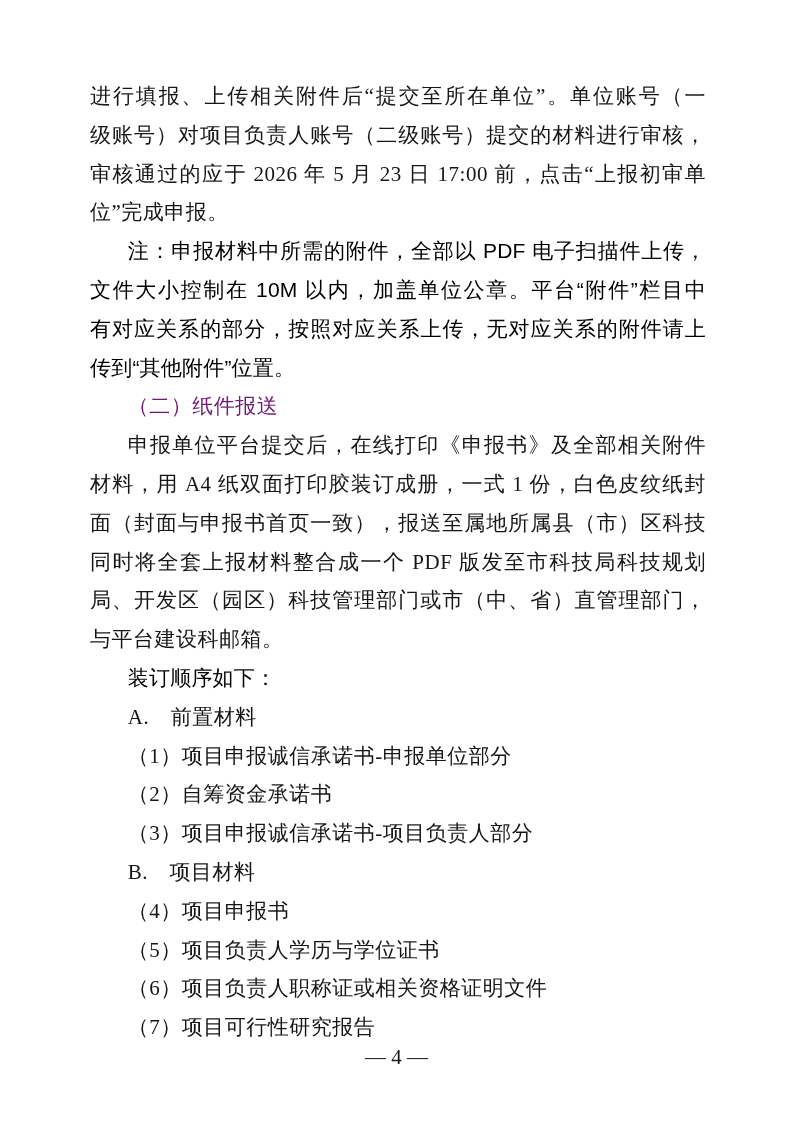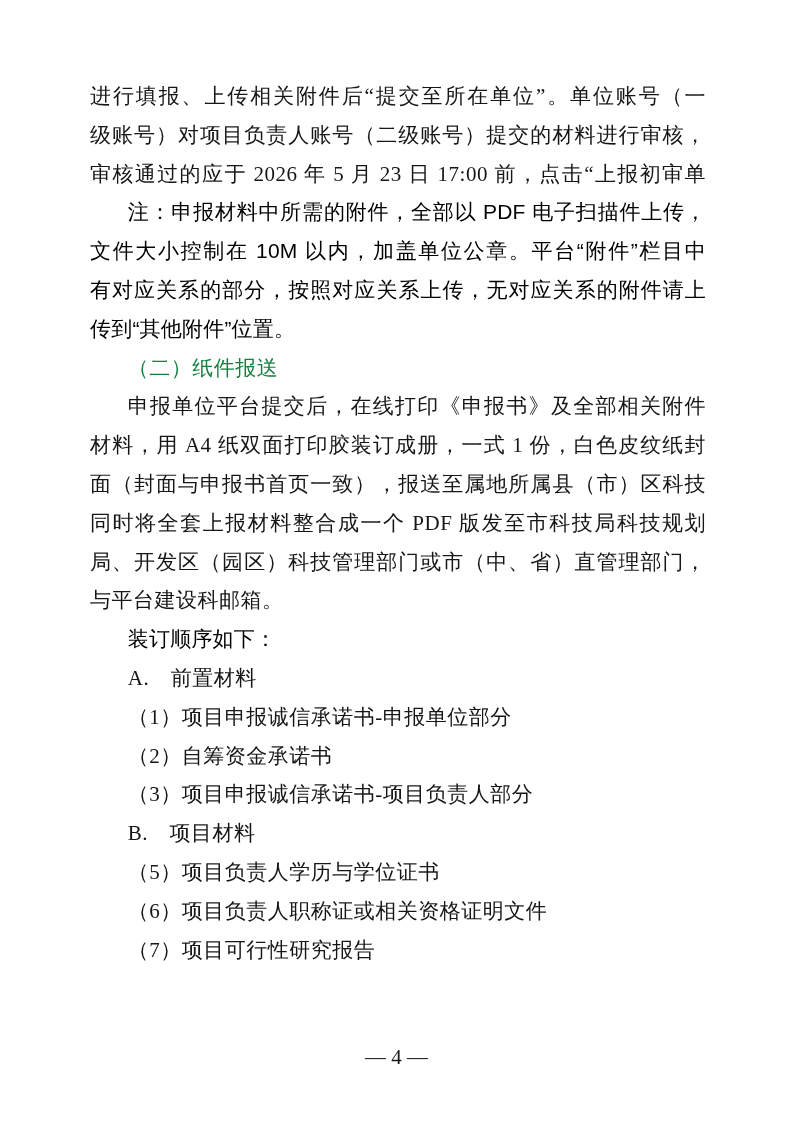--- a/index.html
+++ b/index.html
@@ -28,53 +28,55 @@
     text-align-last:justify;
     text-justify:inter-character;
   }
   .ind{ text-indent:1.8em; }
   .note{
     font-family:"Liberation Sans","DejaVu Sans",sans-serif;
     font-weight:400;
     color:#000000;
     letter-spacing:0.2px;
   }
-  .kai{ color:#15803d; }
+  .kai{ color:#701a75; }
   .footer{
     position:absolute;
     left:0;top:1044px;width:793px;
     text-align:center;
     font-size:21px;
     line-height:26px;
     color:#161616;
   }
 </style>
 </head>
 <body>
 
 <div class="page">
   <div class="content">
     <div class="ln jf">进行填报、上传相关附件后“提交至所在单位”。单位账号（一</div>
     <div class="ln jf">级账号）对项目负责人账号（二级账号）提交的材料进行审核，</div>
     <div class="ln jf">审核通过的应于 2026 年 5 月 23 日 17:00 前，点击“上报初审单</div>
+    <div class="ln">位”完成申报。</div>
     <div class="ln jf ind note">注：申报材料中所需的附件，全部以 PDF 电子扫描件上传，</div>
     <div class="ln jf note">文件大小控制在 10M 以内，加盖单位公章。平台“附件”栏目中</div>
     <div class="ln jf note">有对应关系的部分，按照对应关系上传，无对应关系的附件请上</div>
     <div class="ln note">传到“其他附件”位置。</div>
     <div class="ln ind kai">（二）纸件报送</div>
     <div class="ln jf ind">申报单位平台提交后，在线打印《申报书》及全部相关附件</div>
     <div class="ln jf">材料，用 A4 纸双面打印胶装订成册，一式 1 份，白色皮纹纸封</div>
     <div class="ln jf">面（封面与申报书首页一致），报送至属地所属县（市）区科技</div>
     <div class="ln jf">同时将全套上报材料整合成一个 PDF 版发至市科技局科技规划</div>
     <div class="ln jf">局、开发区（园区）科技管理部门或市（中、省）直管理部门，</div>
     <div class="ln">与平台建设科邮箱。</div>
     <div class="ln ind note">装订顺序如下：</div>
     <div class="ln ind">A.　前置材料</div>
     <div class="ln ind">（1）项目申报诚信承诺书-申报单位部分</div>
     <div class="ln ind">（2）自筹资金承诺书</div>
     <div class="ln ind">（3）项目申报诚信承诺书-项目负责人部分</div>
     <div class="ln ind">B.　项目材料</div>
+    <div class="ln ind">（4）项目申报书</div>
     <div class="ln ind">（5）项目负责人学历与学位证书</div>
     <div class="ln ind">（6）项目负责人职称证或相关资格证明文件</div>
     <div class="ln ind">（7）项目可行性研究报告</div>
   </div>
   <div class="footer">— 4 —</div>
 </div>
 
 </body></html>

